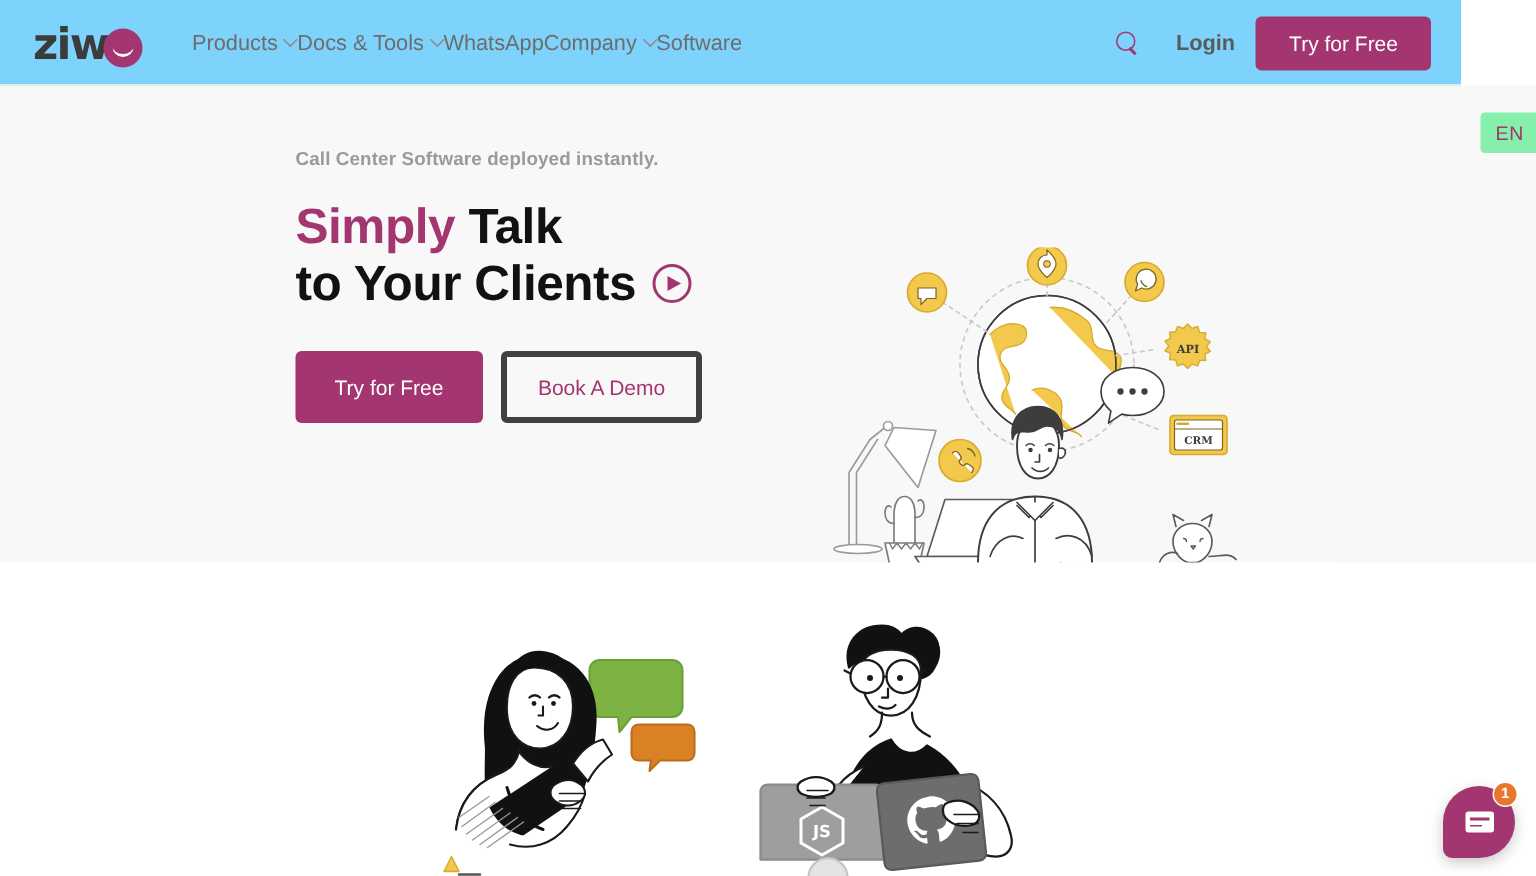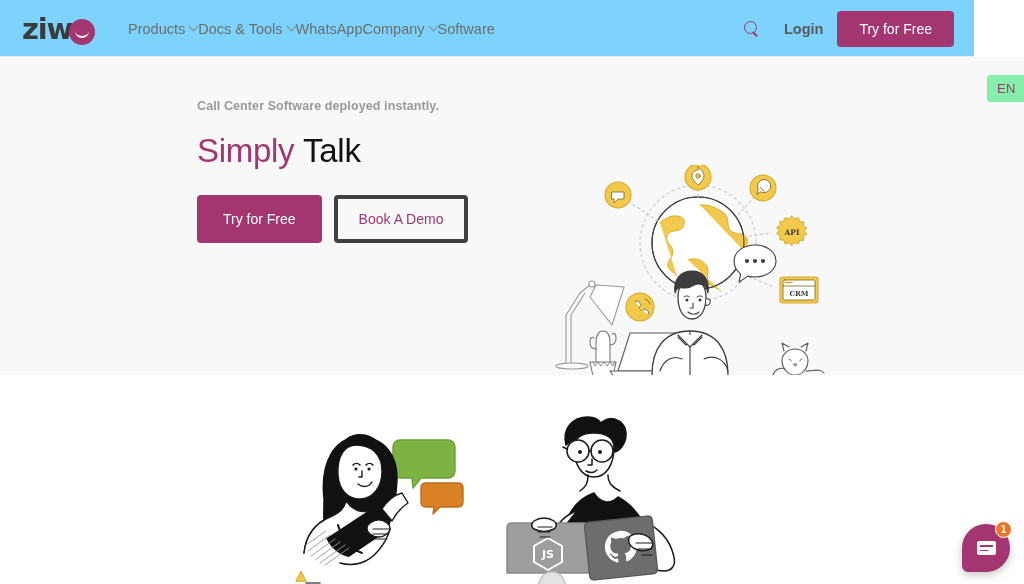--- a/index.html
+++ b/index.html
@@ -95,21 +95,21 @@
     cursor: pointer;
     z-index: 20;
   }
   .hero-copy { position: absolute; left: 165px; top: 42px; width: 400px; margin-left: 32px; }
   .eyebrow {
     font-size: 12.5px; font-weight: bold; color: #9a9a9a;
     letter-spacing: .1px;
   }
   .hero-title {
     margin-top: 19px;
-    font-size: 33px; font-weight: normal; color: #111111;
+    font-size: 33px; font-weight: bold; color: #111111;
     line-height: 1.16; letter-spacing: -.3px;
     display: flex; flex-direction: column;
   }
   .hero-title .accent { color: #a33570; }
   .title-line2 { display: flex; align-items: center; gap: 11px; }
   .play-icon {
     width: 26px; height: 26px; border: 2px solid #a33570;
     border-radius: 50%; position: relative; display: inline-block;
     flex: none; cursor: pointer;
   }
@@ -216,20 +216,24 @@
   <section class="hero">
 
     <div class="lang-tab">EN</div>
 
     <div class="hero-copy">
       <div class="eyebrow">Call Center Software deployed instantly.</div>
 
       <h1 class="hero-title">
         <span>
           <span class="accent">Simply</span><span>&nbsp;</span><span>Talk</span>
+        </span>
+        <span class="title-line2">
+          <span>to Your Clients</span>
+          <span class="play-icon"></span>
         </span>
       </h1>
 
 
       <div class="hero-btns">
         <button class="btn-hero-primary">Try for Free</button>
         <button class="btn-hero-outline">Book A Demo</button>
       </div>
     </div>
 

